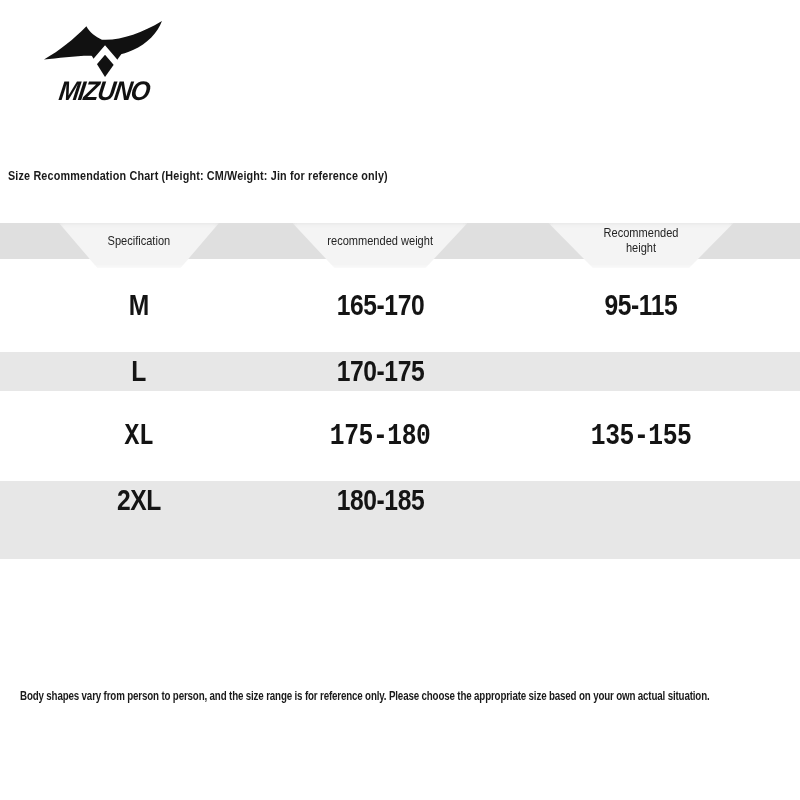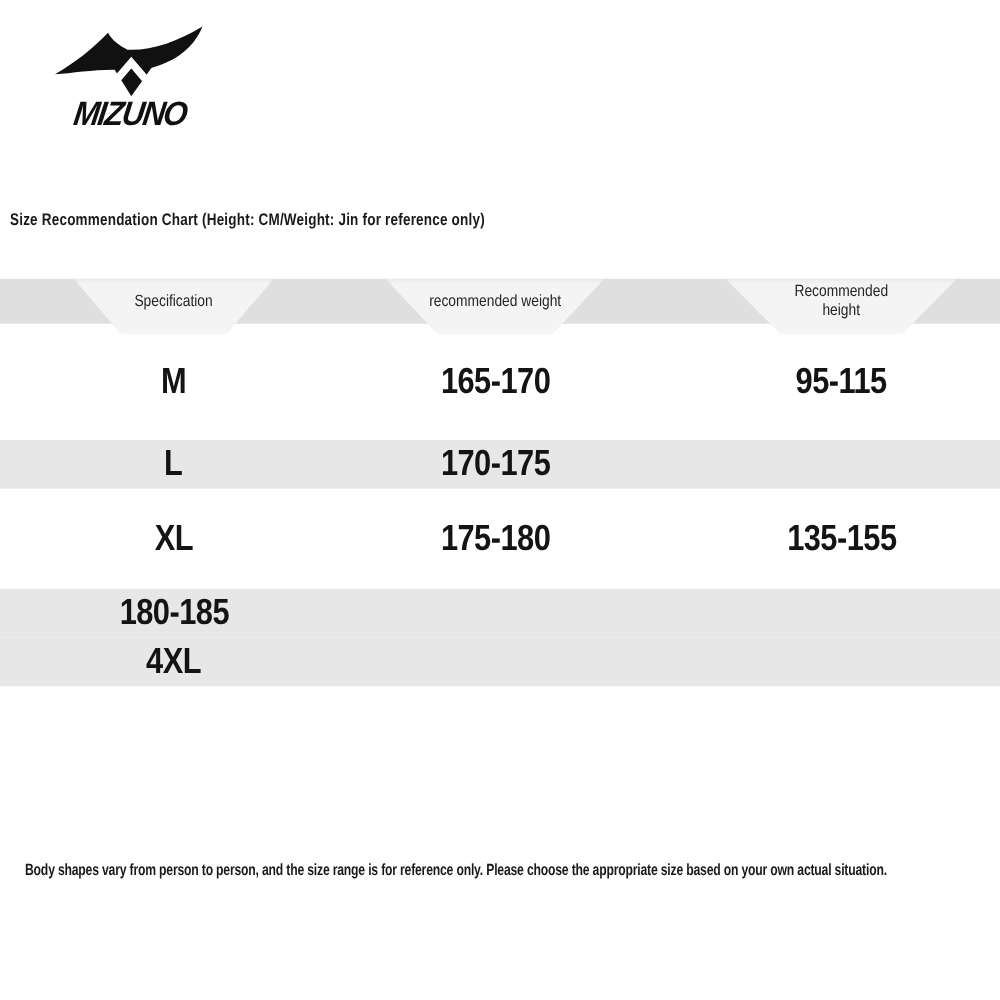--- a/index.html
+++ b/index.html
@@ -32,21 +32,21 @@
     position: absolute; left: 8px; top: 168px;
     font-size: 13.5px; font-weight: bold; color: #1a1a1a;
     white-space: nowrap;
     transform: scaleX(0.80);
     transform-origin: left center;
     letter-spacing: 0.2px;
   }
 
   
   .size-table { position: absolute; left: 0; top: 223px; width: 800px; }
-  .grid3 { display: grid; grid-template-columns: 278px 204px 318px; gap: 16px; }
+  .grid3 { display: grid; grid-template-columns: 278px 204px 318px; }
 
   .thead {
     position: relative;
     height: 36px;
     background: #dfdfdf;
   }
   .th {
     position: relative;
     display: flex; align-items: center; justify-content: center;
     height: 36px;
@@ -68,21 +68,21 @@
     font-size: 13px; font-weight: 400; color: #242424;
     text-align: center; line-height: 1.15;
     transform: scaleX(0.85);
     transform-origin: center;
   }
   .th-label--wrap { width: 102px; }
 
   .tr { align-items: center; }
   .tr--white { background: #ffffff; }
   .tr--stripe { background: #e7e7e7; }
-  .h93 { height: 93px; } .h90 { height: 80px; } .h89 { height: 89px; }
+  .h93 { height: 93px; } .h90 { height: 90px; font-family: Liberation Mono, monospace; } .h89 { height: 89px; }
   .h39 { height: 39px; }
   .td {
     display: flex; align-items: center; justify-content: center;
     height: 100%;
   }
   .td span {
     display: inline-block;
     font-size: 29px; font-weight: bold; color: #141414;
     letter-spacing: -0.5px;
     transform: scaleX(0.85);
@@ -161,28 +161,28 @@
       <div class="td">
           <span>175-180</span>
         </div>
       <div class="td">
           <span>135-155</span>
         </div>
     </div>
 
     <div class="tr tr--stripe h39 grid3">
       <div class="td">
+          <span>2XL</span>
+        </div>
+      <div class="td">
           <span>180-185</span>
         </div>
     </div>
 
 
     <div class="tr tr--stripe h39 grid3">
-      <div class="td">
-          <span>4XL</span>
-        </div>
     </div>
 
   </div>
 
   <div class="footer-note">Body shapes vary from person to person, and the size range is for reference only. Please choose the appropriate size based on your own actual situation.</div>
 
 </div>
 
 </body></html>

